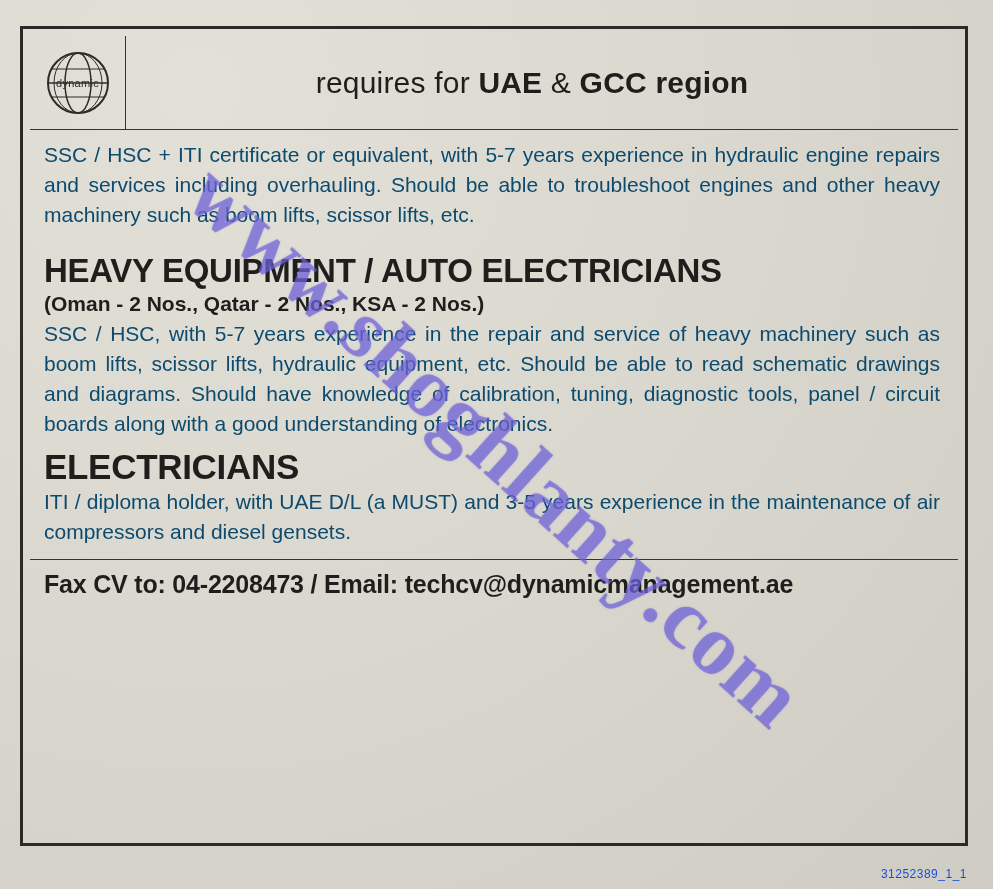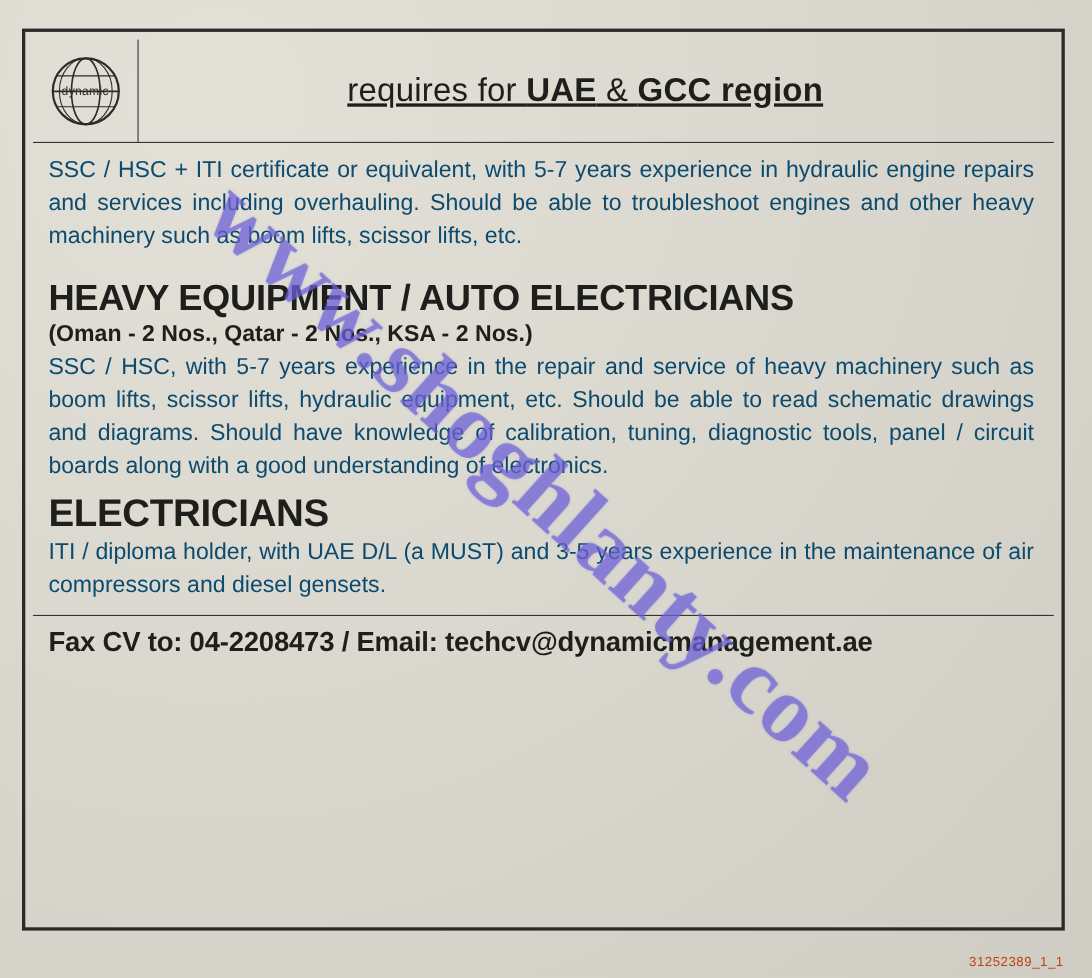--- a/index.html
+++ b/index.html
@@ -41,21 +41,20 @@
     padding: 0;
     color: #1e1e1c;
   }
   
   .header-row {
     display: flex;
     align-items: center;
     height: 94px;
     border-bottom: 1px solid #33332f;
     box-sizing: border-box;
-    text-decoration: underline;
   }
   .logo-cell {
     width: 96px;
     height: 100%;
     border-right: 1px solid #33332f;
     display: flex;
     align-items: center;
     justify-content: center;
     box-sizing: border-box;
   }
@@ -120,21 +119,21 @@
     padding: 10px 0 0 14px;
     font-size: 25px;
     font-weight: bold;
     letter-spacing: -0.2px;
   }
   #ref-code {
     position: absolute;
     right: 26px;
     bottom: 8px;
     font-size: 12px;
-    color: #c2410c;
+    color: #1d4ed8;
     letter-spacing: .5px;
   }
   
   #watermark {
     position: absolute;
     left: 0;
     top: 0;
     width: 993px;
     height: 889px;
     pointer-events: none;

